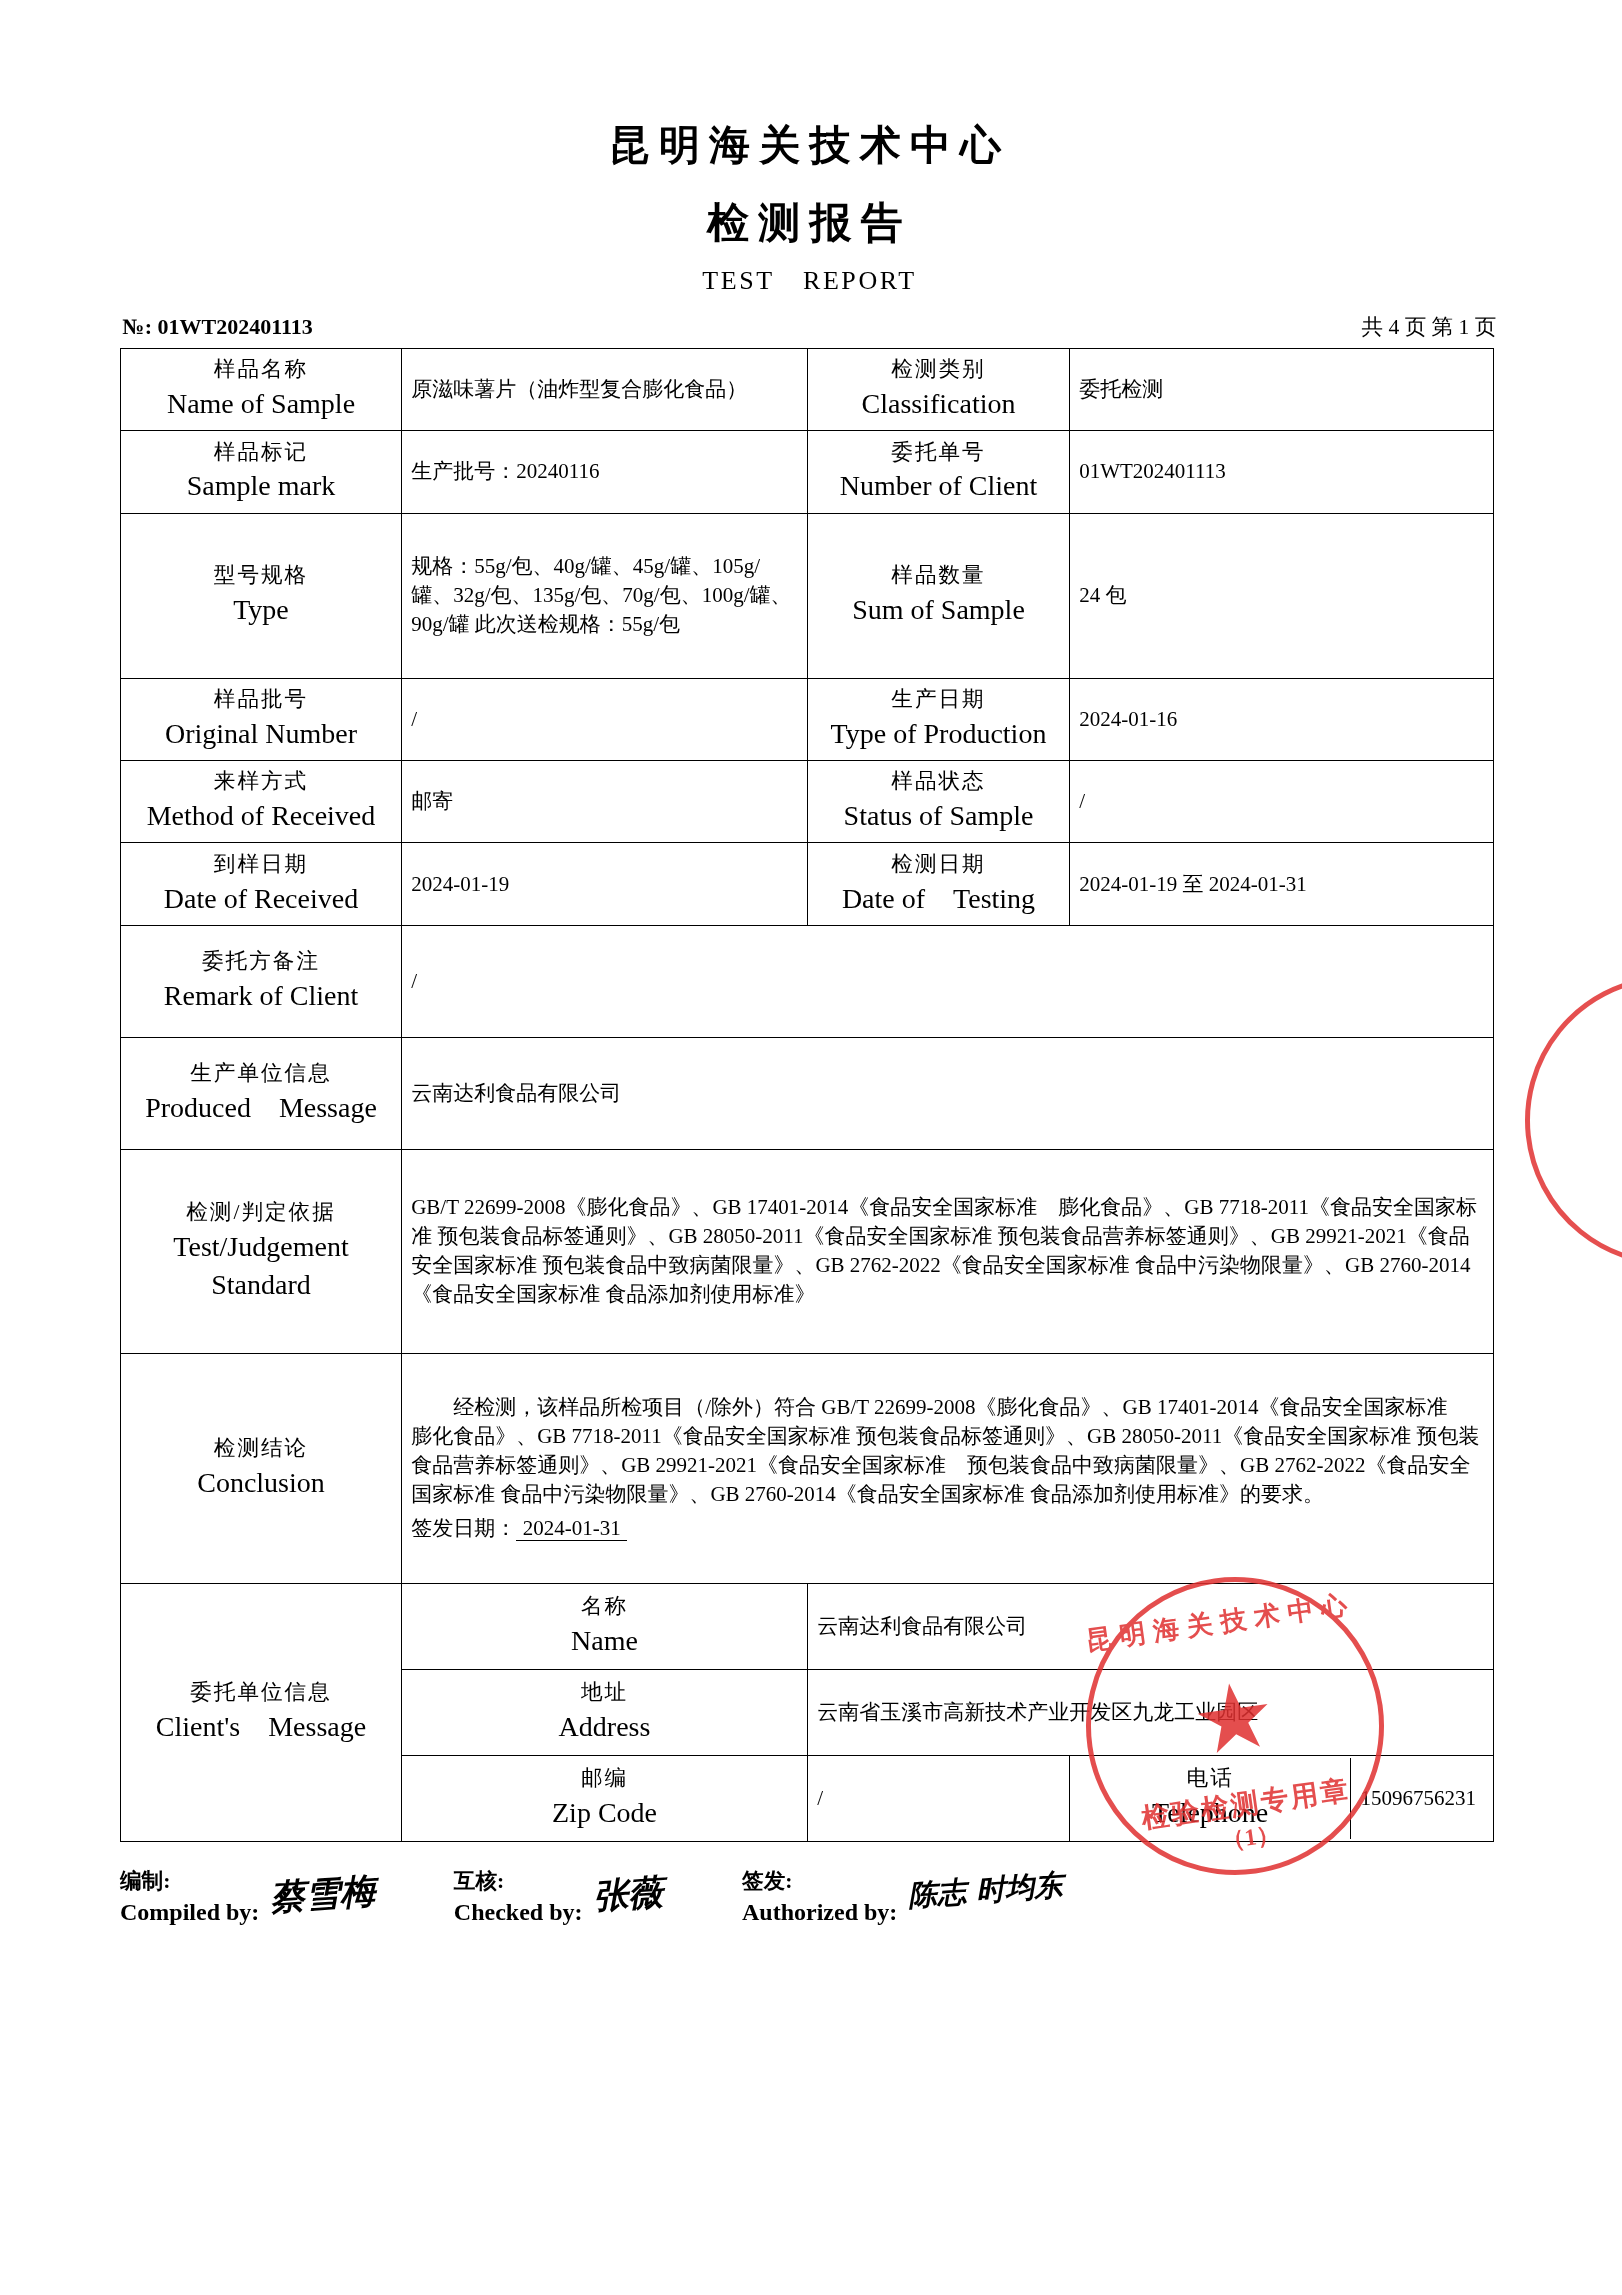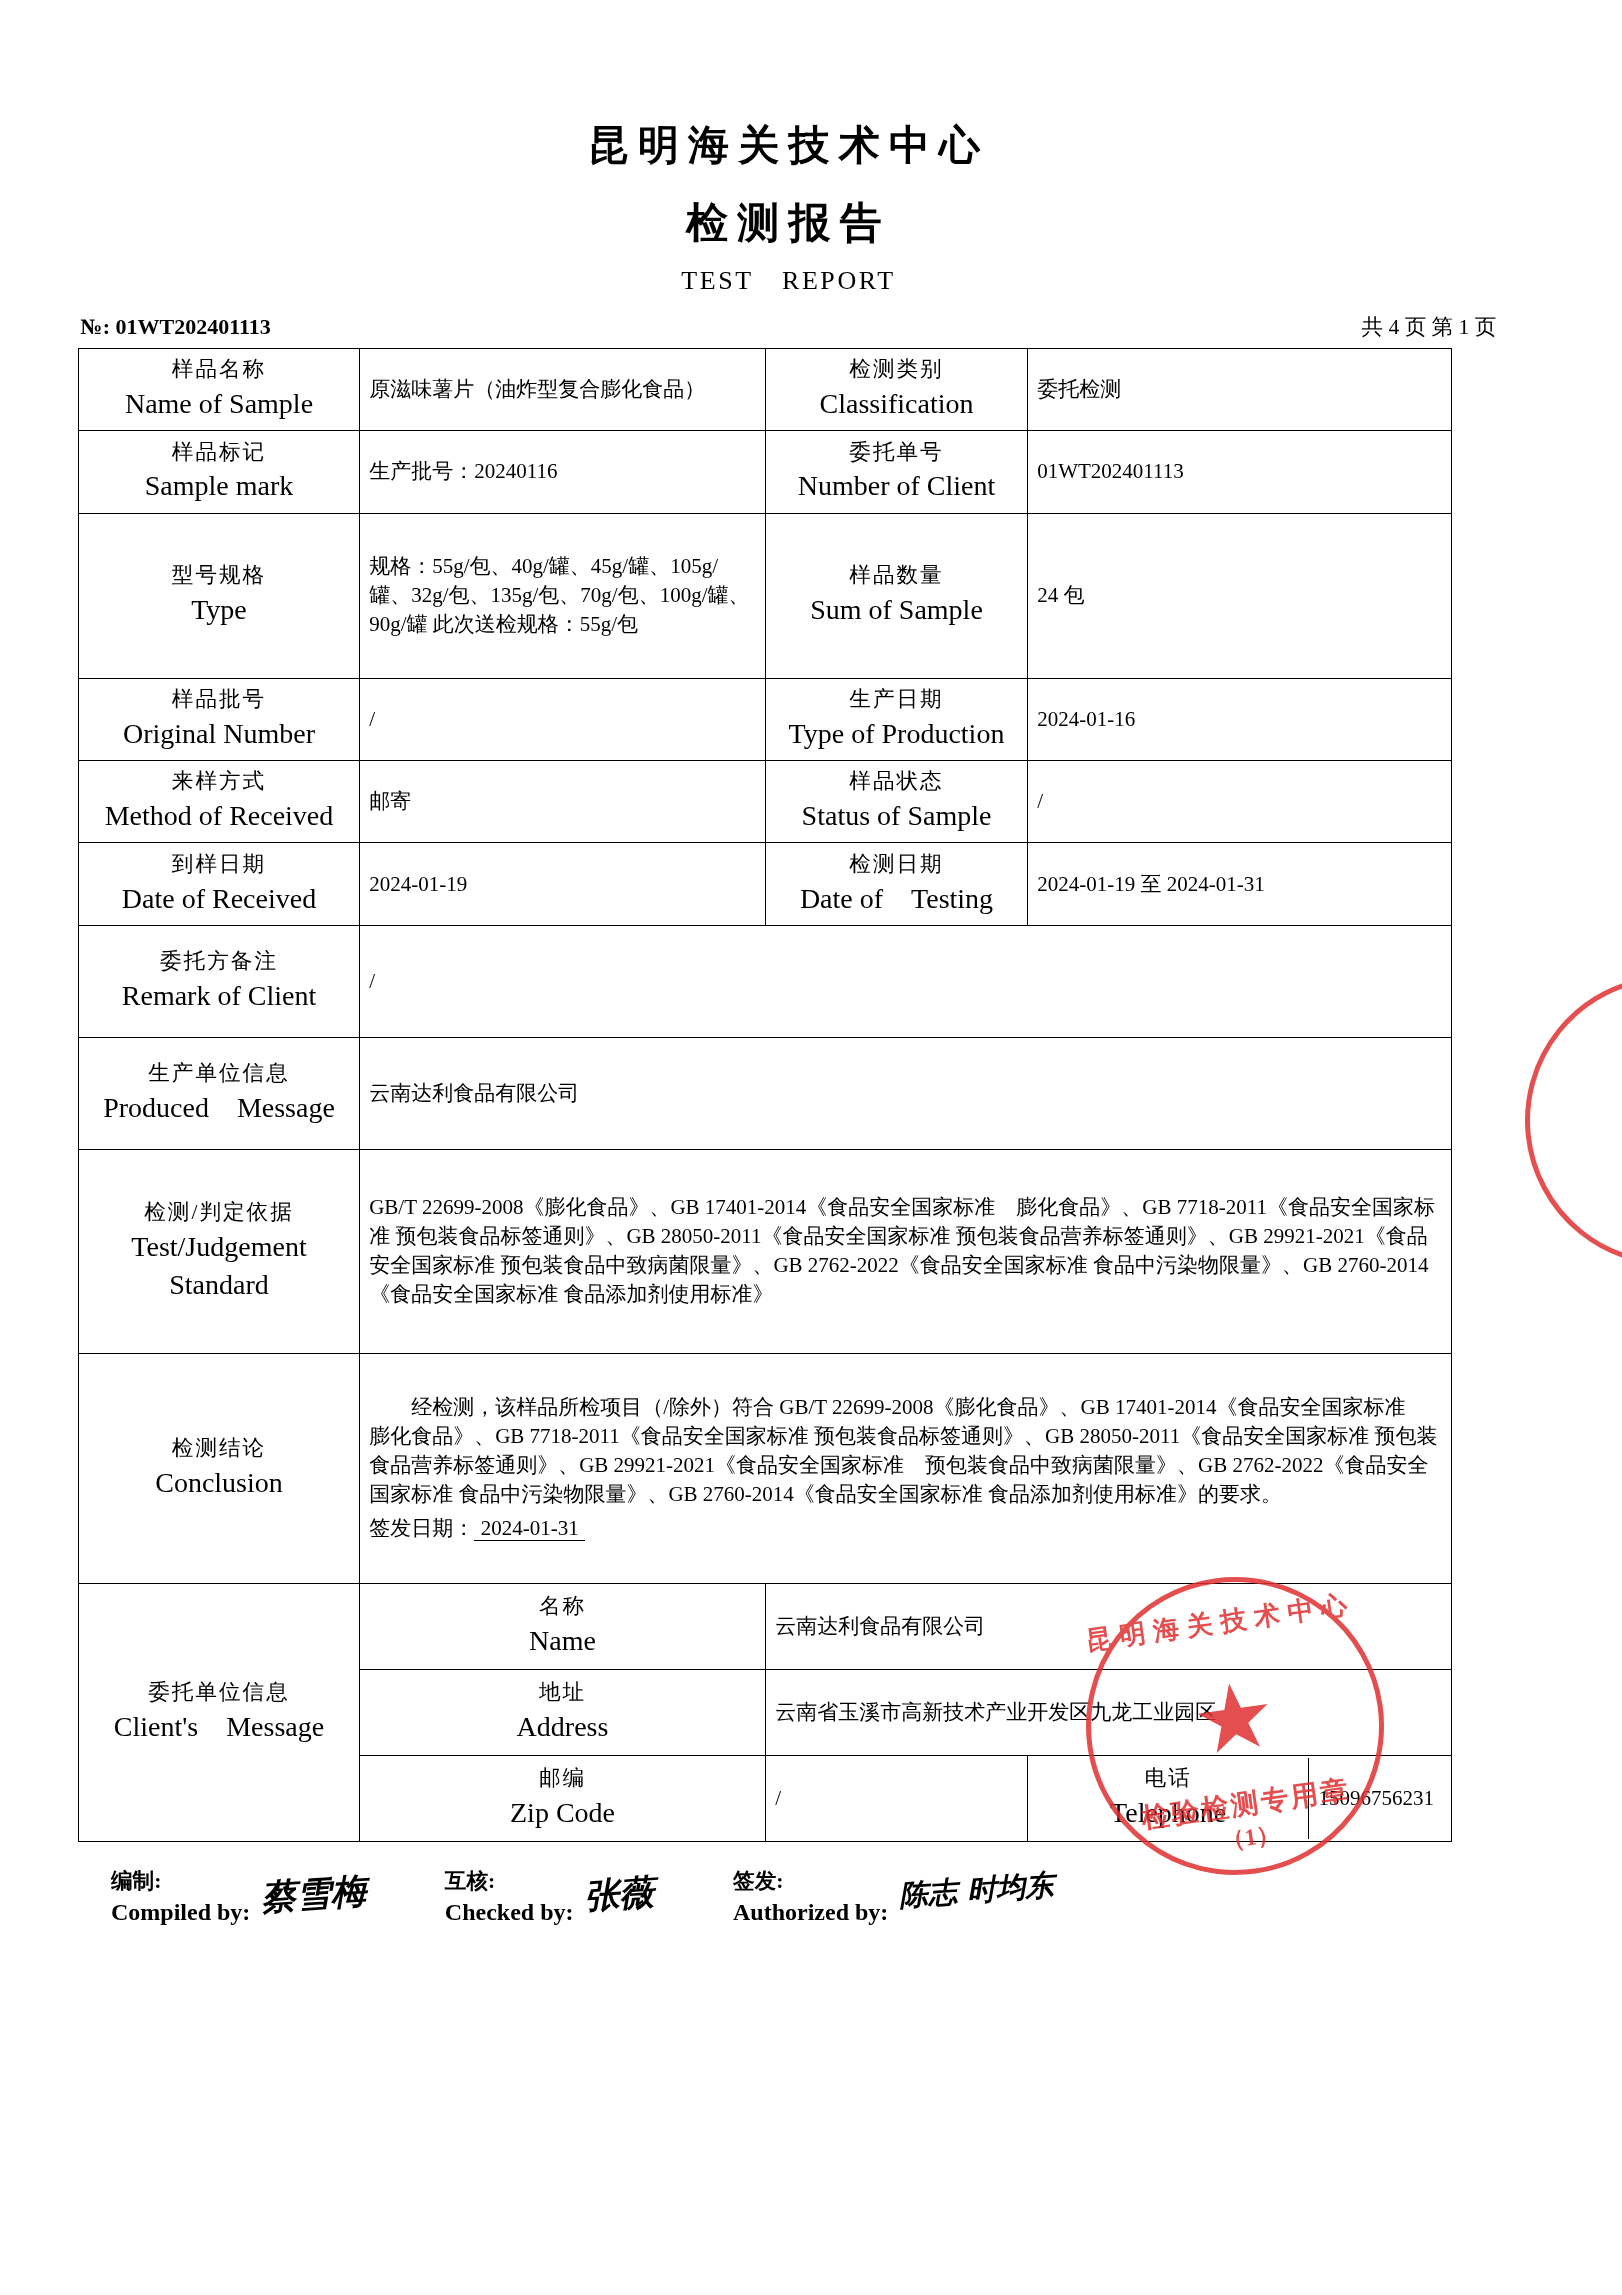--- a/index.html
+++ b/index.html
@@ -13,21 +13,21 @@
     font-family: "Liberation Serif", serif;
     color: #000;
     position: relative;
     overflow: hidden;
   }
   .page {
     position: relative;
     width: 1623px;
     height: 2295px;
     box-sizing: border-box;
-    padding: 118px 124px 0 78px;
+    padding: 118px 124px 0 120px;
   }
 
   
   .org-title {
     text-align: center;
     font-size: 41px;
     font-weight: bold;
     letter-spacing: 9.2px;
     margin: 0 0 22px 0;
     font-family: "Liberation Serif", serif;
@@ -121,21 +121,21 @@
   .sig-hand {
     font-family: "DejaVu Serif", serif;
     font-size: 35px;
     font-style: italic;
     font-weight: bold;
     transform: rotate(-4deg);
     margin-left: 10.5px;
     margin-top: 3.9px;
     white-space: nowrap;
   }
-  .g1 { margin-left: 33px; }
+  .g1 { }
   .g2 { margin-left: 79px; }
   .g3 { margin-left: 79px; }
 
   
   .stamp {
     position: absolute;
     border: 5.9px solid #e03030;
     border-radius: 50%;
     color: #e03030;
     opacity: 0.85;

